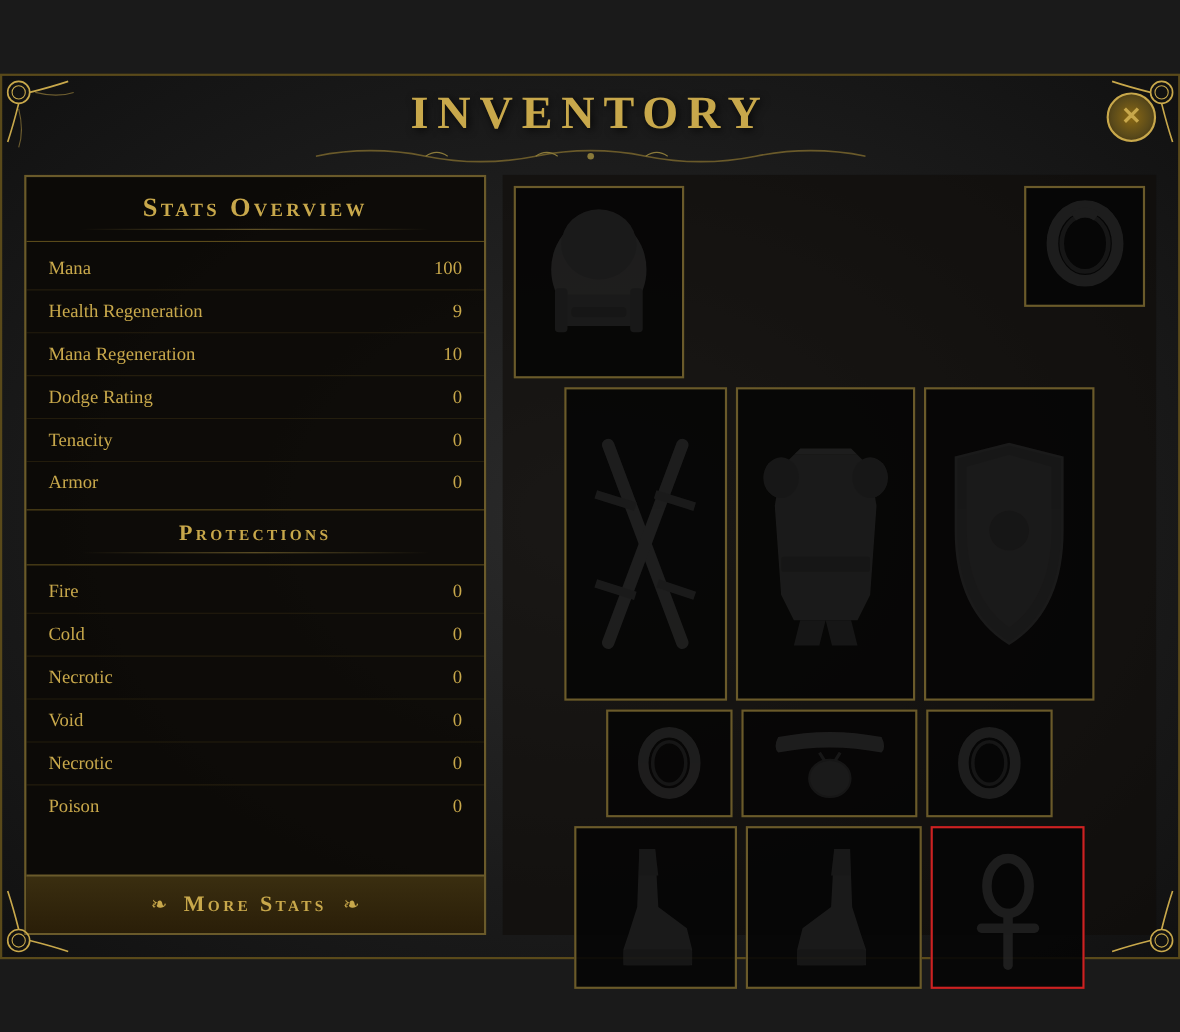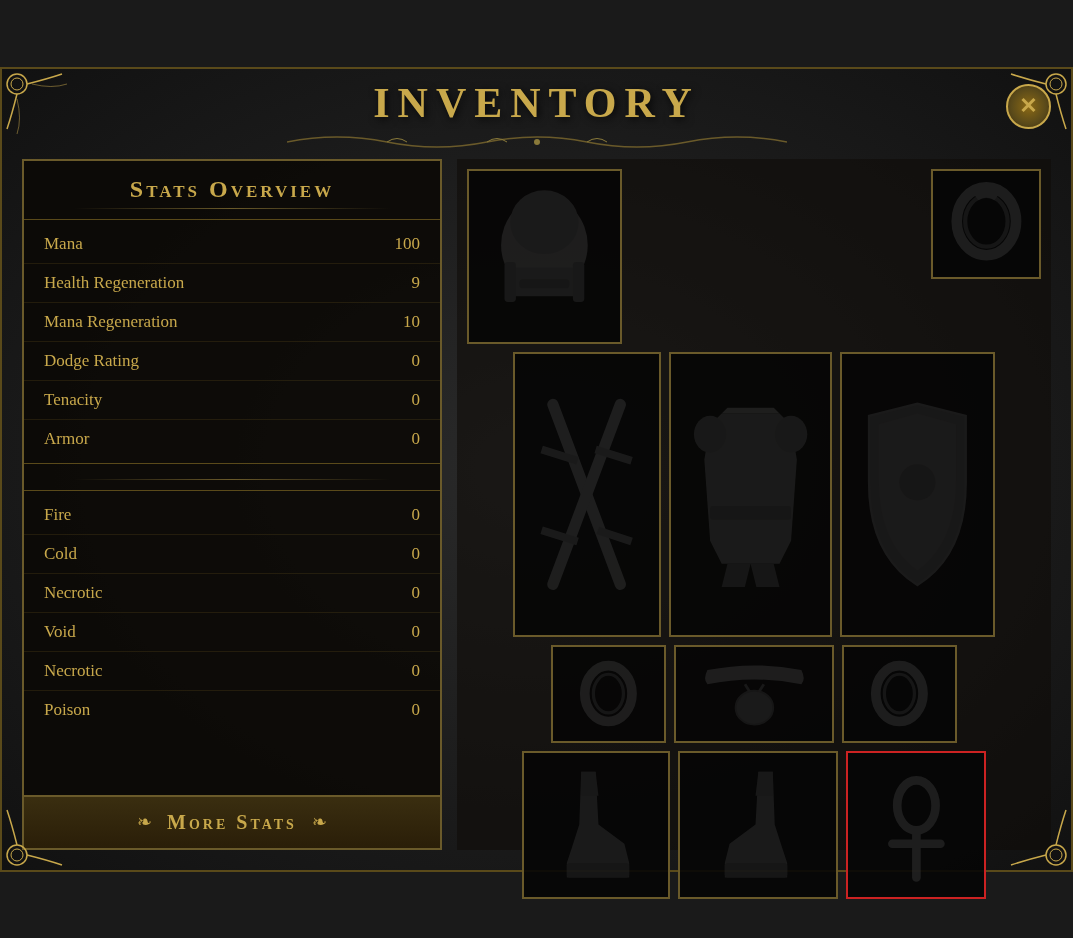--- a/index.html
+++ b/index.html
@@ -328,20 +328,21 @@
           <span class="stat-name">Tenacity</span>
           <span class="stat-value">0</span>
         </div>
         <div class="stat-row">
           <span class="stat-name">Armor</span>
           <span class="stat-value">0</span>
         </div>
       </div>
 
       <div class="protections-header">
+        <div class="protections-header-text">Protections</div>
         <div class="divider-line"></div>
       </div>
 
       <div class="protections-list">
         <div class="stat-row">
           <span class="stat-name">Fire</span>
           <span class="stat-value">0</span>
         </div>
         <div class="stat-row">
           <span class="stat-name">Cold</span>

